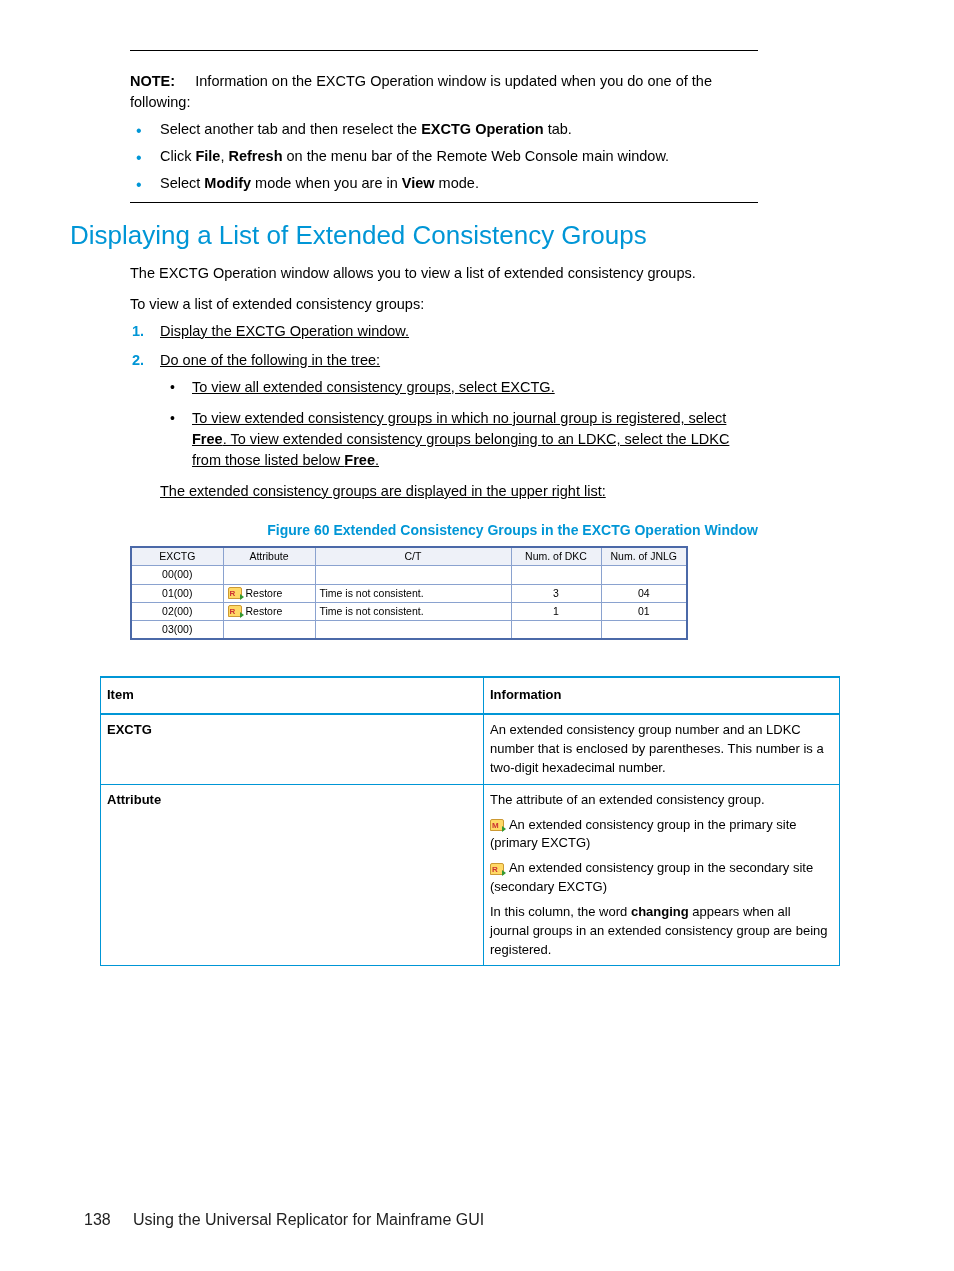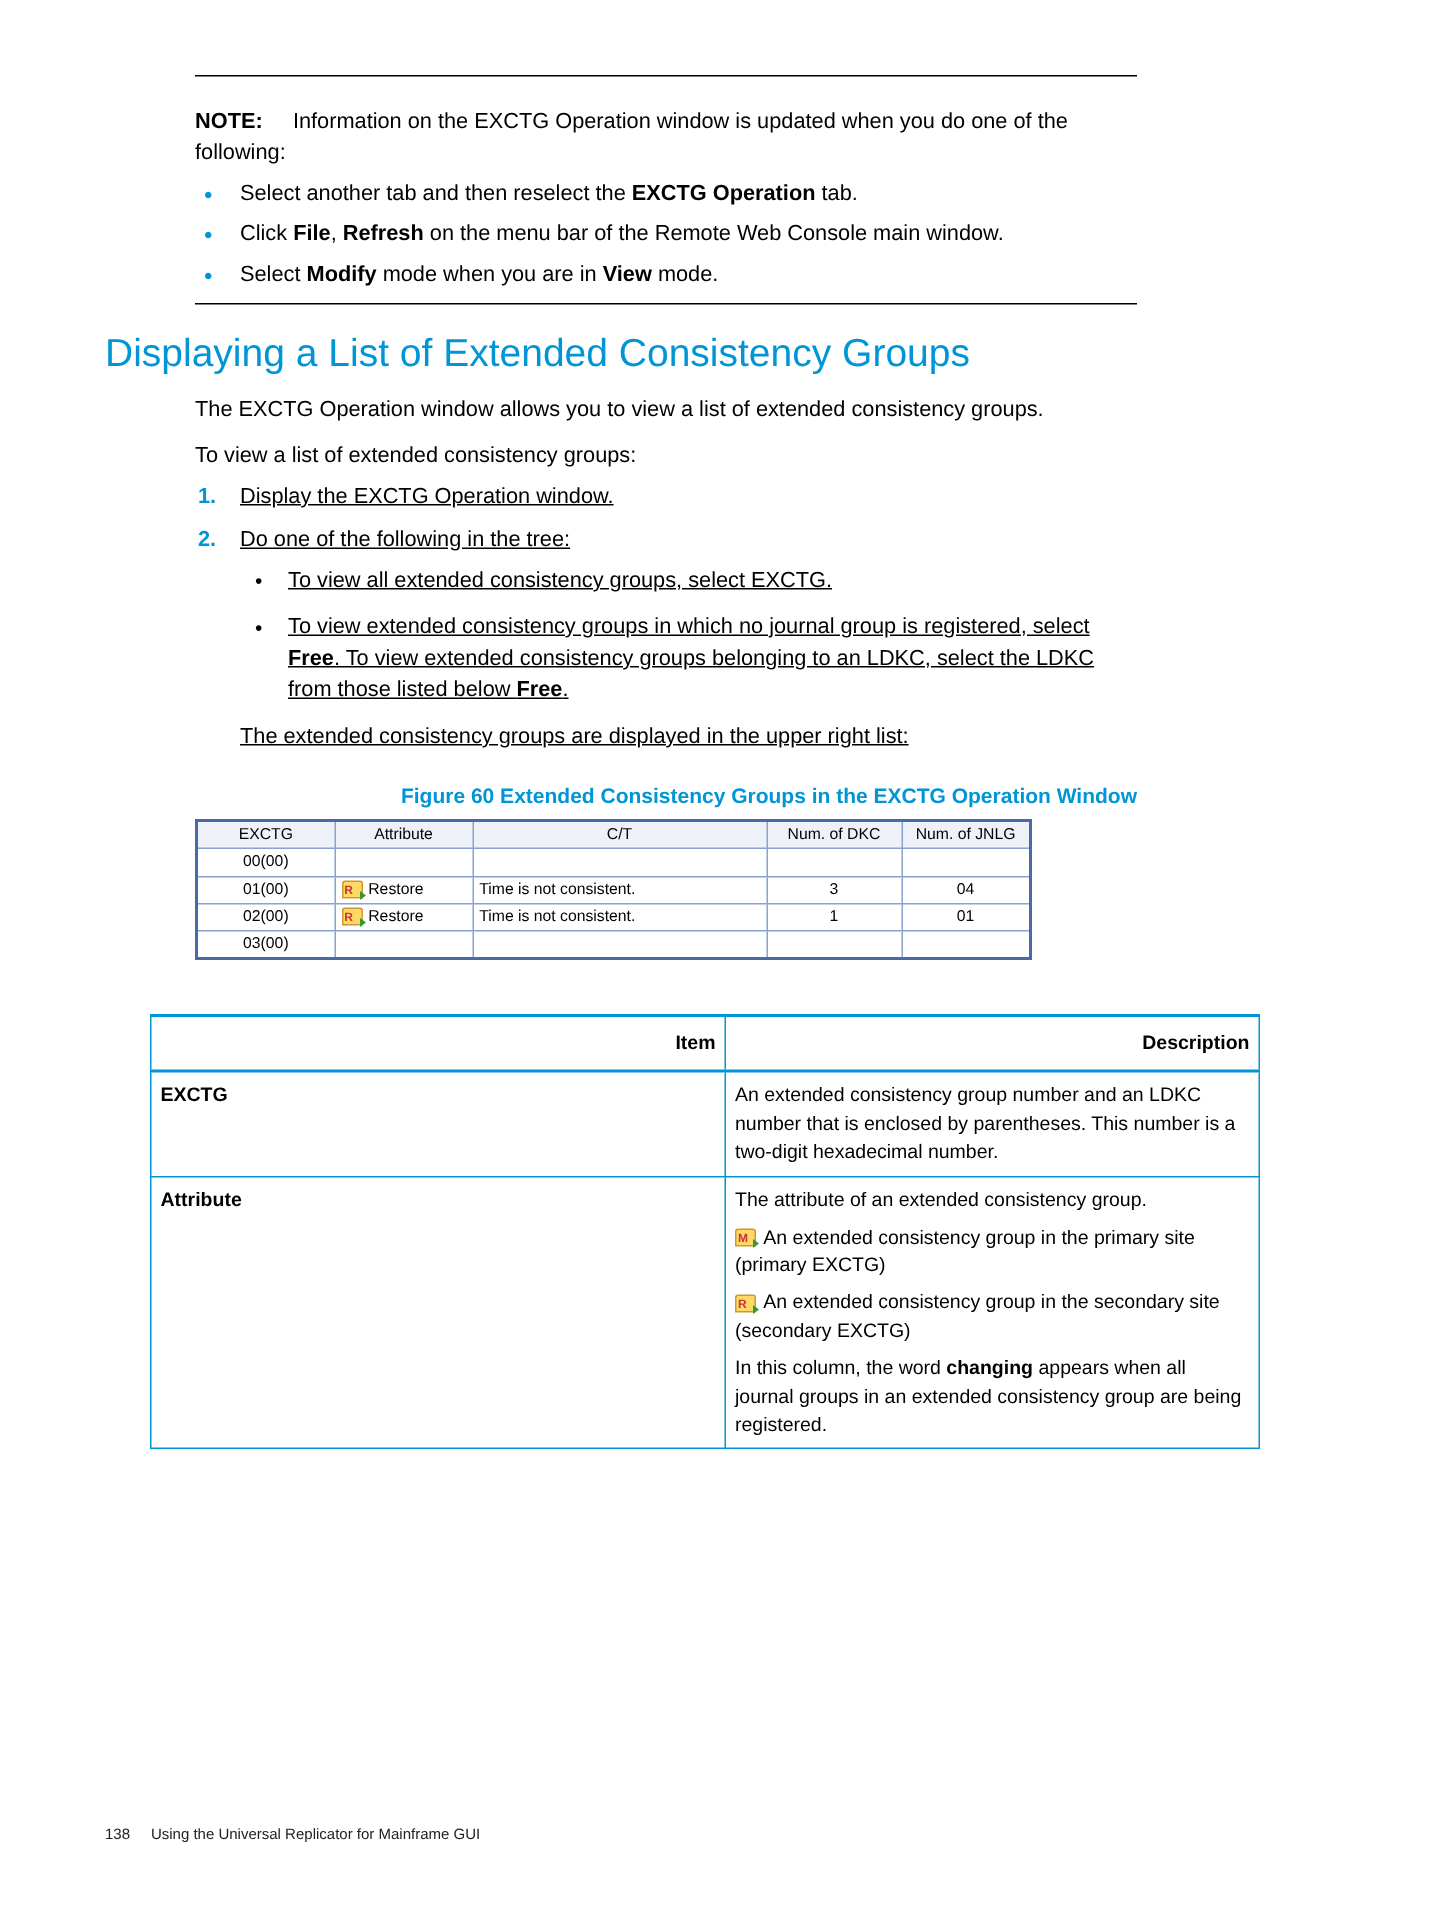--- a/index.html
+++ b/index.html
@@ -164,21 +164,21 @@
   }
   table.desc-table th {
     background: #fff;
     border-top: 2px solid #0096d6;
     border-bottom: 2px solid #0096d6;
     border-left: 1px solid #0096d6;
     border-right: 1px solid #0096d6;
     font-weight: bold;
     padding: 8px 6px;
     font-size: 13px;
-    text-align: right;
+    text-align: left;
   }
   table.desc-table td {
     border: 1px solid #0096d6;
     padding: 6px 6px;
     vertical-align: top;
     font-size: 13px;
   }
   table.desc-table td:first-child { font-weight: bold; width: 370px; }
   .desc-para { margin: 0 0 6px 0; }
   .icon-m, .icon-r {
@@ -201,22 +201,22 @@
     right: -3px; bottom: -2px;
     width: 0; height: 0;
     border-left: 4px solid #339933;
     border-top: 3px solid transparent;
     border-bottom: 3px solid transparent;
   }
   .icon-r { color: #cc3333; }
   .footer {
     position: absolute;
     bottom: 40px;
-    left: 70px;
-    font-size: 10px;
+    left: 84px;
+    font-size: 16px;
     color: #222;
   }
   .bold { font-weight: bold; }
 </style>
 </head>
 <body>
 
 <div class="page">
   <div class="content-indent">
 
@@ -321,21 +321,21 @@
             <td class="center"></td>
             <td class="center"></td>
           </tr>
         </tbody>
     </table>
 
     <table class="desc-table">
       <thead>
         <tr>
           <th>Item</th>
-          <th>Description</th>
+          <th>Information</th>
         </tr>
       </thead>
       <tbody>
         <tr>
           <td>EXCTG</td>
           <td>
             <p class="desc-para" style="margin-bottom:0">An extended consistency group number and an LDKC number that is enclosed by parentheses. This number is a two-digit hexadecimal number.</p>
           </td>
         </tr>
         <tr>

